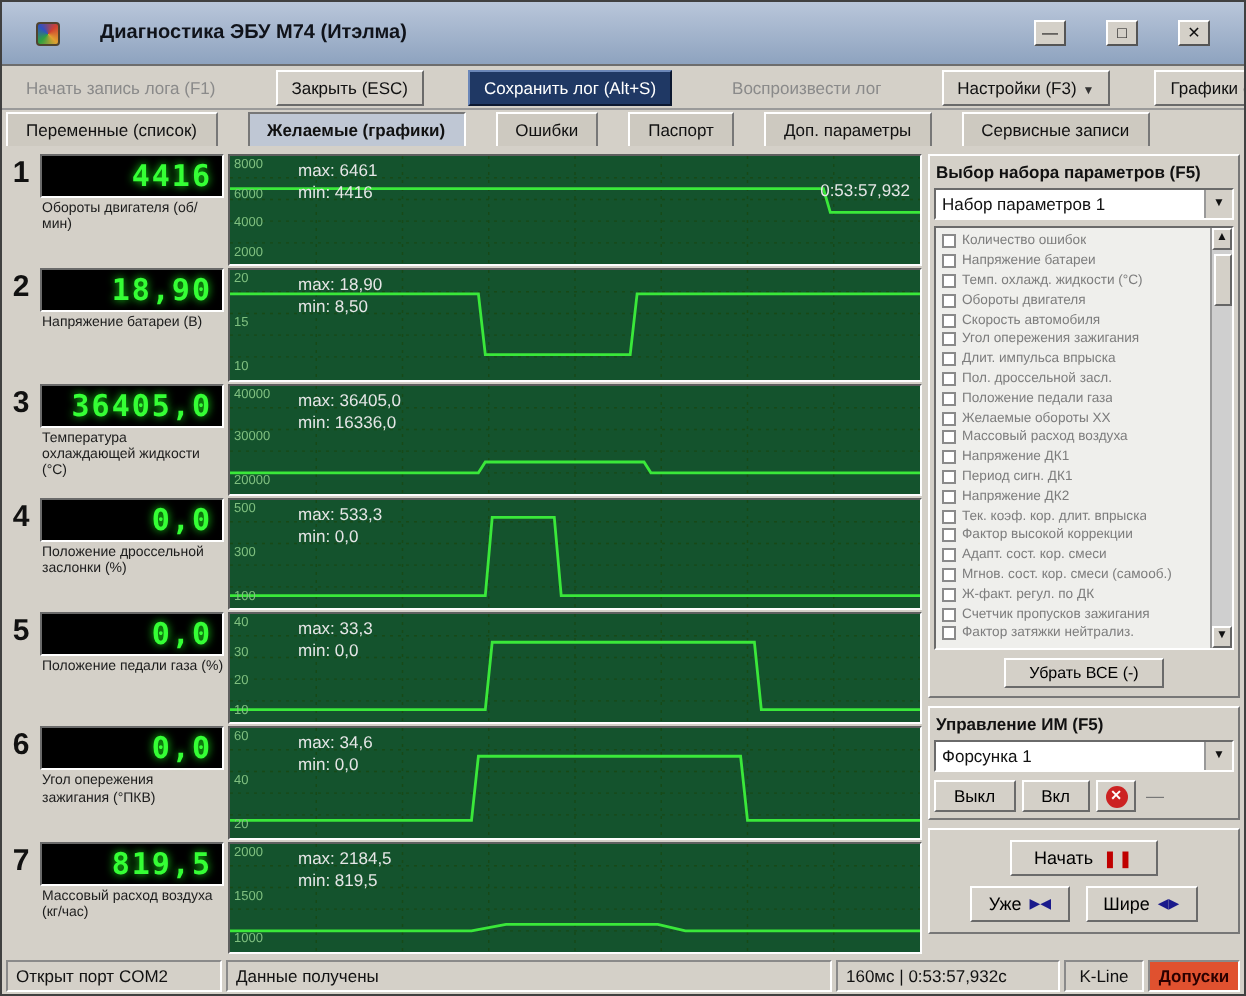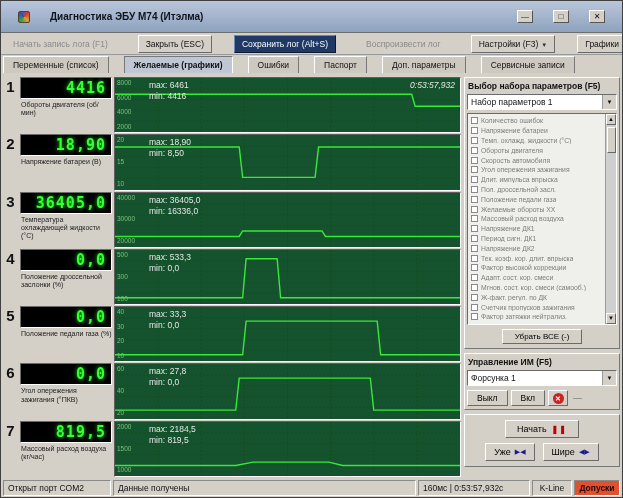--- a/index.html
+++ b/index.html
@@ -33,21 +33,21 @@
   .ch-num{width:15px;flex:none;font-size:15px;font-weight:bold;text-align:center;padding-top:1px;}
   .ch-left{width:92px;flex:none;display:flex;flex-direction:column;}
   .led{height:22px;flex:none;background:#000;border:1px solid;border-color:#6a6a6a #fff #fff #6a6a6a;
        color:#35ff35;font-family:"DejaVu Sans Mono",monospace;font-weight:bold;font-size:15px;
        text-align:right;padding:1px 5px 16px 0;letter-spacing:1px;text-shadow:0 0 4px #19e019;}
   .ch-label{font-size:7px;line-height:1.2;color:#1c1c1c;margin-top:2px;padding-left:1px;}
   .graph{flex:1;position:relative;background:#14532d;min-width:0;overflow:hidden;
          border:1px solid;border-color:#5f5f5f #fdfdfd #fdfdfd #5f5f5f;}
   .trace-svg{position:absolute;inset:0;width:100%;height:100%;}
   .maxmin{position:absolute;left:34px;top:2px;z-index:2;color:#e6e6e6;font-size:8.5px;line-height:1.3;}
-  .gtime{position:absolute;right:5px;top:2px;z-index:2;color:#e6e6e6;font-size:8.5px;font-style:italic;}
+  .gtime{position:absolute;right:5px;top:12px;z-index:2;color:#e6e6e6;font-size:8.5px;}
   .ticks{position:absolute;left:2px;top:2px;bottom:2px;z-index:2;display:flex;flex-direction:column;justify-content:space-between;}
   .tick{font-size:6.5px;line-height:1;color:#7fbf7f;}
   
   .sidebar{width:156px;flex:none;display:flex;flex-direction:column;gap:4px;min-height:0;}
   .group{border:1px solid;border-color:#fff #777 #777 #fff;background:#d4d0c8;padding:2px;}
   .group-caption{font-size:8.5px;font-weight:bold;margin:1px 1px 3px 1px;}
   .combo{display:flex;height:16px;background:#fff;border:1px solid;border-color:#6a6a6a #fff #fff #6a6a6a;}
   .combo-value{flex:1;font-size:8.5px;padding:2px 3px;white-space:nowrap;overflow:hidden;}
   .combo-btn{width:14px;flex:none;background:#d4d0c8;border-left:1px solid #999;font-size:6px;
              text-align:center;line-height:14px;}
@@ -306,21 +306,21 @@
               <line x1="12.5" y1="0" x2="12.5" y2="100" stroke="#174917" stroke-width="0.7" stroke-dasharray="1.5,2.5" vector-effect="non-scaling-stroke"></line>
               <line x1="25" y1="0" x2="25" y2="100" stroke="#174917" stroke-width="0.7" stroke-dasharray="1.5,2.5" vector-effect="non-scaling-stroke"></line>
               <line x1="37.5" y1="0" x2="37.5" y2="100" stroke="#174917" stroke-width="0.7" stroke-dasharray="1.5,2.5" vector-effect="non-scaling-stroke"></line>
               <line x1="50" y1="0" x2="50" y2="100" stroke="#174917" stroke-width="0.7" stroke-dasharray="1.5,2.5" vector-effect="non-scaling-stroke"></line>
               <line x1="62.5" y1="0" x2="62.5" y2="100" stroke="#174917" stroke-width="0.7" stroke-dasharray="1.5,2.5" vector-effect="non-scaling-stroke"></line>
               <line x1="75" y1="0" x2="75" y2="100" stroke="#174917" stroke-width="0.7" stroke-dasharray="1.5,2.5" vector-effect="non-scaling-stroke"></line>
               <line x1="87.5" y1="0" x2="87.5" y2="100" stroke="#174917" stroke-width="0.7" stroke-dasharray="1.5,2.5" vector-effect="non-scaling-stroke"></line>
               <polyline points="0,85 35,85 36,26 74,26 75,85 100,85" fill="none" stroke="#3ae83a" stroke-width="1.4" vector-effect="non-scaling-stroke"></polyline>
             </svg>
           <div class="maxmin">
-            <div>max: 27,8</div>
+            <div>max: 34,6</div>
             <div>min: 0,0</div>
           </div>
         <div class="ticks">
               <span class="tick">60</span>
               <span class="tick">40</span>
               <span class="tick">20</span>
             </div>
           </div>
       </div>
 

